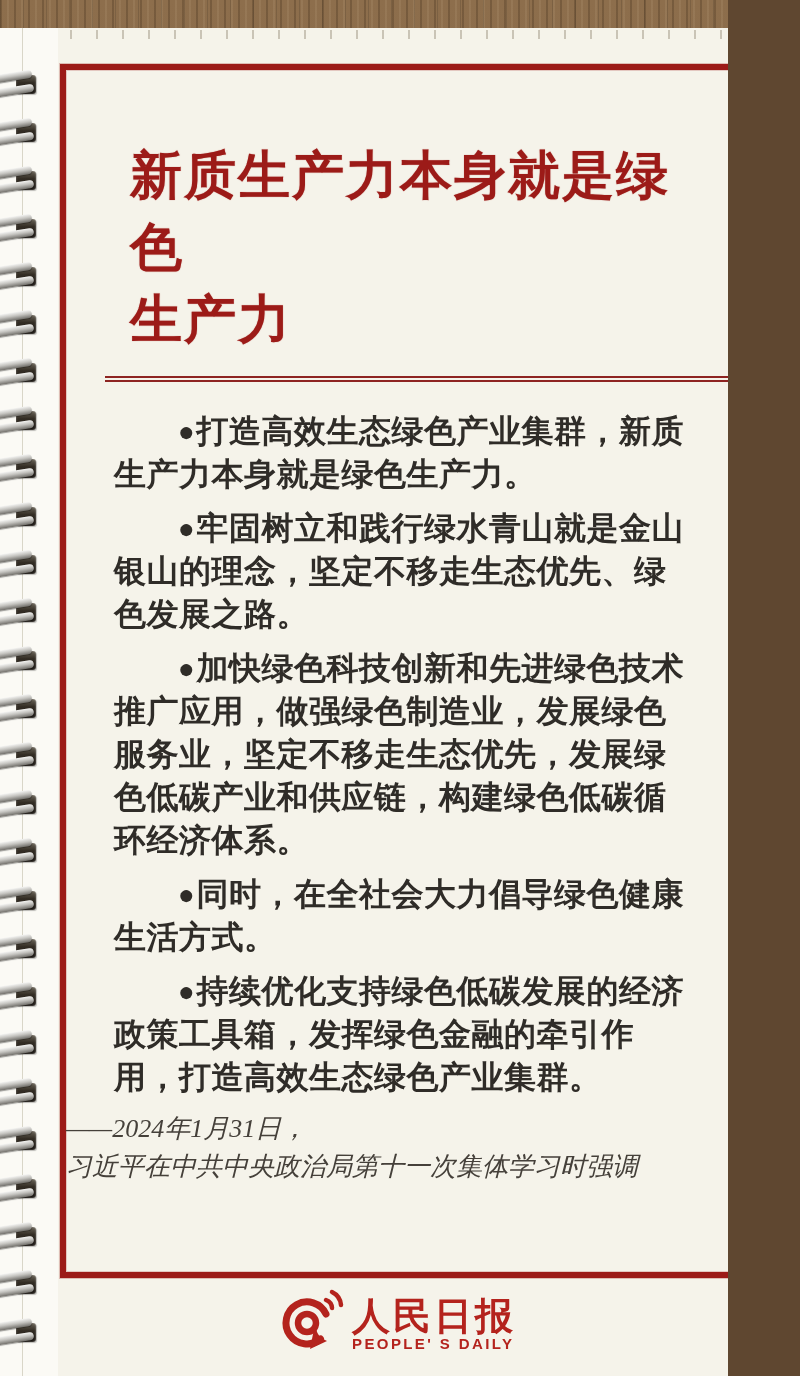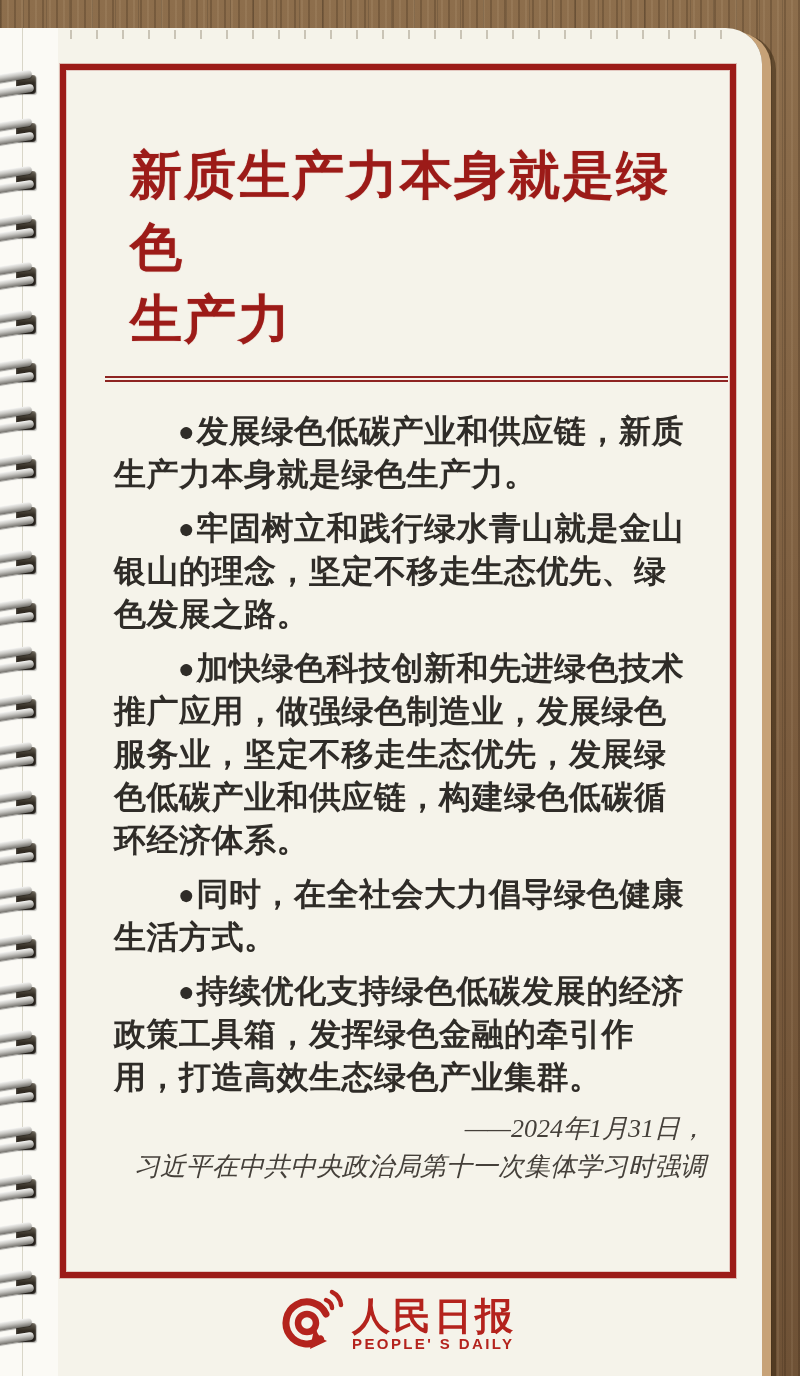--- a/index.html
+++ b/index.html
@@ -4,21 +4,21 @@
 <style>
   :root{
     --accent:#9c1b18;
     --logo:#b4231d;
     --cream:#f5f3ea;
     --ink:#2f2c28;
   }
   *{box-sizing:border-box;margin:0;padding:0;}
   html,body{margin:0;background:#5f4730;}
   .stage{
-    position:relative;width:800px;height:1376px;overflow:hidden;
+    position:relative;width:728px;height:1376px;overflow:hidden;
     font-family:"Liberation Serif","DejaVu Serif",serif;
   }
   
   .wood{
     position:absolute;inset:0;
     background:
       repeating-linear-gradient(90deg, rgba(40,25,10,.22) 0 2px, rgba(0,0,0,0) 2px 7px, rgba(255,235,200,.08) 7px 9px, rgba(0,0,0,0) 9px 14px),
       repeating-linear-gradient(90deg, rgba(0,0,0,.12) 0 1px, rgba(0,0,0,0) 1px 23px),
       linear-gradient(180deg,#8d6e4c,#7b5c3e 55%,#6f5236);
   }
@@ -70,21 +70,21 @@
   }
   .quote-body{margin:28px 42px 0 48px;color:var(--ink);}
   .quote-body p{
     font-size:32px;line-height:43px;font-weight:bold;
     text-indent:2em;margin:0 0 11px 0;
     font-family:"Liberation Serif","DejaVu Serif",serif;
     letter-spacing:.5px;
   }
   .bullet{font-size:28px;vertical-align:1px;margin-right:1px;}
   .attribution{
-    margin:6px 24px 16px 0;text-align:right;color:#45403a;
+    margin:6px 24px 16px 0;color:#45403a;
     font-style:italic;font-size:26px;line-height:38px;
     font-family:"Liberation Serif","DejaVu Serif",serif;
   }
   
   .footer{
     position:absolute;left:60px;top:1288px;width:676px;
     display:flex;align-items:center;justify-content:center;gap:8px;
   }
   .logo-mark{width:64px;height:66px;flex:0 0 auto;}
   .brand{display:flex;flex-direction:column;align-items:flex-start;margin-top:10px;}
@@ -247,21 +247,21 @@
 
   <div class="frame">
     <div class="title">
       <div>新质生产力本身就是绿色</div>
       <div>生产力</div>
     </div>
 
     <div class="divider"></div>
 
     <div class="quote-body">
-      <p><span class="bullet">●</span><span>发展绿色低碳产业和供应链，新质生产力本身就是绿色生产力。</span></p>
+      <p><span class="bullet">●</span><span>打造高效生态绿色产业集群，新质生产力本身就是绿色生产力。</span></p>
       <p><span class="bullet">●</span><span>牢固树立和践行绿水青山就是金山银山的理念，坚定不移走生态优先、绿色发展之路。</span></p>
       <p><span class="bullet">●</span><span>加快绿色科技创新和先进绿色技术推广应用，做强绿色制造业，发展绿色服务业，坚定不移走生态优先，发展绿色低碳产业和供应链，构建绿色低碳循环经济体系。</span></p>
       <p><span class="bullet">●</span><span>同时，在全社会大力倡导绿色健康生活方式。</span></p>
       <p><span class="bullet">●</span><span>持续优化支持绿色低碳发展的经济政策工具箱，发挥绿色金融的牵引作用，打造高效生态绿色产业集群。</span></p>
     </div>
 
     <div class="attribution">
       <div>——2024年1月31日，</div>
       <div>习近平在中共中央政治局第十一次集体学习时强调</div>
     </div>

